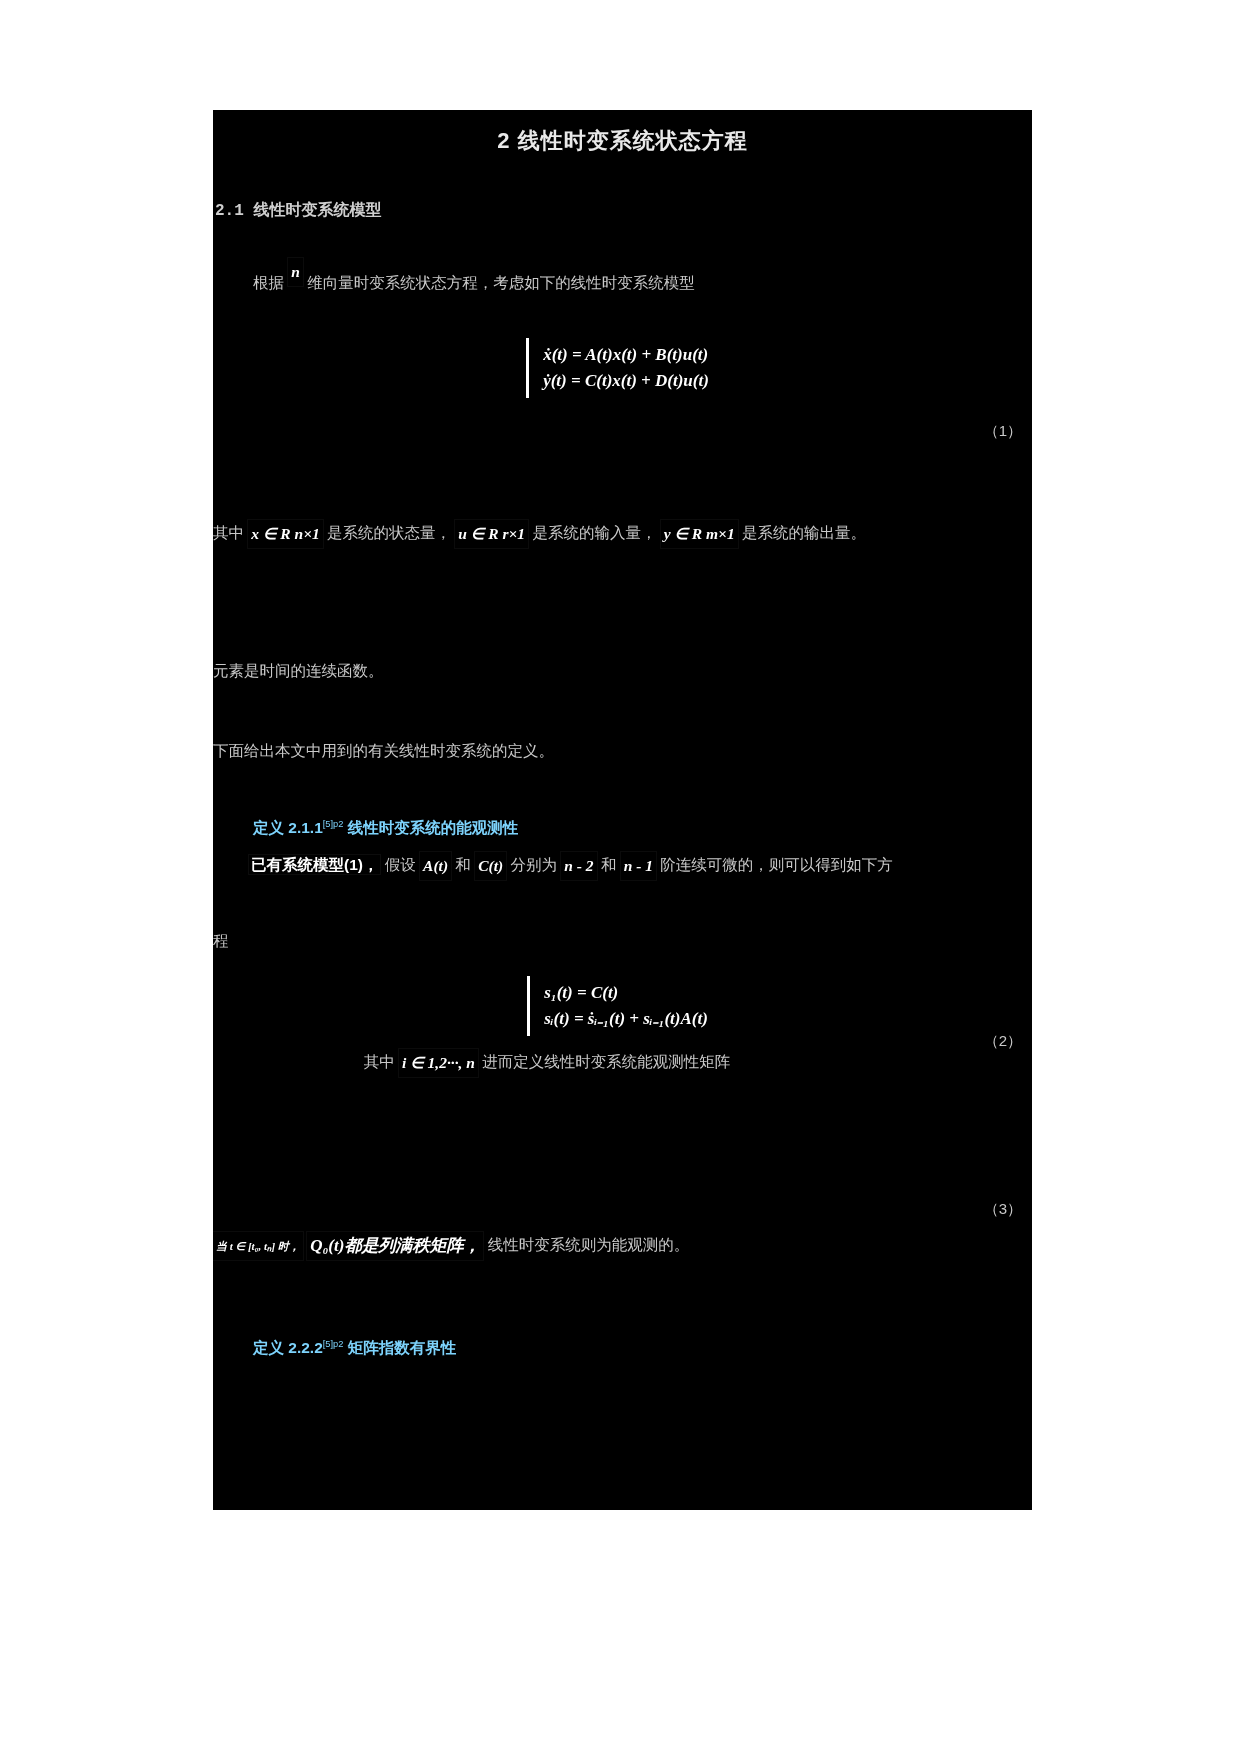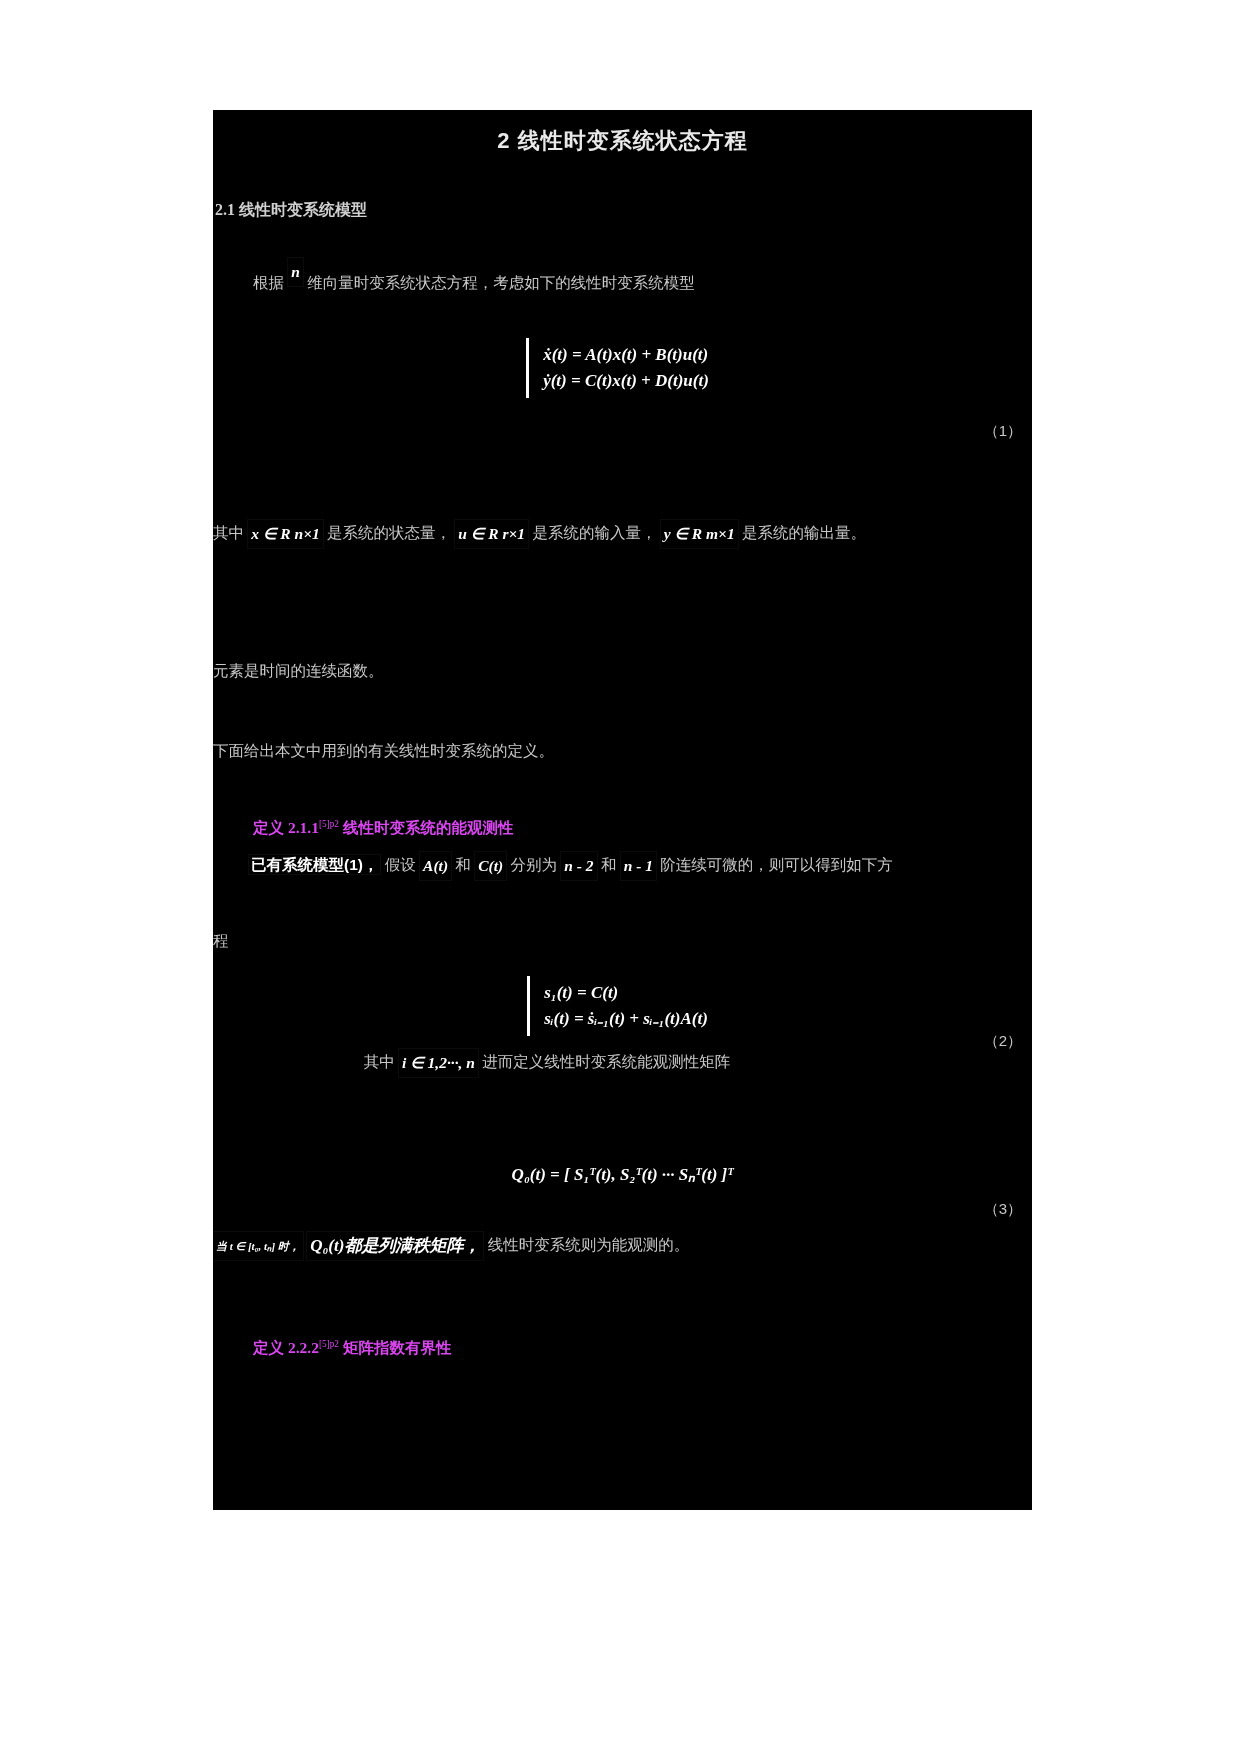--- a/index.html
+++ b/index.html
@@ -40,21 +40,21 @@
     font-family: "Liberation Sans", sans-serif;
     color: #e9e9e9;
     letter-spacing: 1px;
   }
   .section-heading {
     position: absolute;
     left: 2px;
     top: 90px;
     font-size: 16px;
     font-weight: bold;
-    font-family: Liberation Serif, serif;
+    font-family: Liberation Mono, monospace;
     color: #cfcfcf;
   }
   .para {
     position: absolute;
     font-size: 15.5px;
     color: #c9c9c9;
     line-height: 26px;
     font-family: "Liberation Sans", sans-serif;
   }
   
@@ -97,22 +97,22 @@
     position: absolute;
     right: 10px;
     font-size: 15px;
     color: #c9c9c9;
     font-family: "Liberation Sans", sans-serif;
   }
   .def-title {
     position: absolute;
     font-size: 15.5px;
     font-weight: bold;
-    color: #d946ef;
-    font-family: Liberation Serif, serif;
+    color: #7dd3fc;
+    font-family: Liberation Sans, sans-serif;
   }
   .def-title sup {
     font-size: 0.6em;
     font-weight: normal;
   }
   .hl {
     background: #000;
     color: #ffffff;
     font-weight: bold;
     padding: 1px 2px;
@@ -187,25 +187,20 @@
       </span>
     </div>
     <div class="eq-num" style="top:922px;">（2）</div>
 
     <div class="para" style="left:0px; top:939px; width:668px;text-align:center;">
       <span>其中</span>
       <span class="frag">i ∈ 1,2···, n</span>
       <span>进而定义线性时变系统能观测性矩阵</span>
     </div>
 
-    <div class="eq-block" style="top:1048px;">
-      <span class="eq-box" style="border-left:none; padding-left:10px;">
-        <span class="row">Q₀(t) = [ S₁ᵀ(t), S₂ᵀ(t) ··· Sₙᵀ(t) ]ᵀ</span>
-      </span>
-    </div>
     <div class="eq-num" style="top:1090px;">（3）</div>
 
     <div class="para" style="left:0px; top:1122px; width:819px;">
       <span class="frag" style="font-size:11px;">当 t ∈ [t₀, tₙ] 时，</span>
       <span class="frag" style="font-size:17px;">Q₀(t)都是列满秩矩阵，</span>
       <span>线性时变系统则为能观测的。</span>
     </div>
 
     <div class="def-title" style="left:40px; top:1228px;">
       <span>定义 2.2.2</span><sup>[5]p2</sup>

